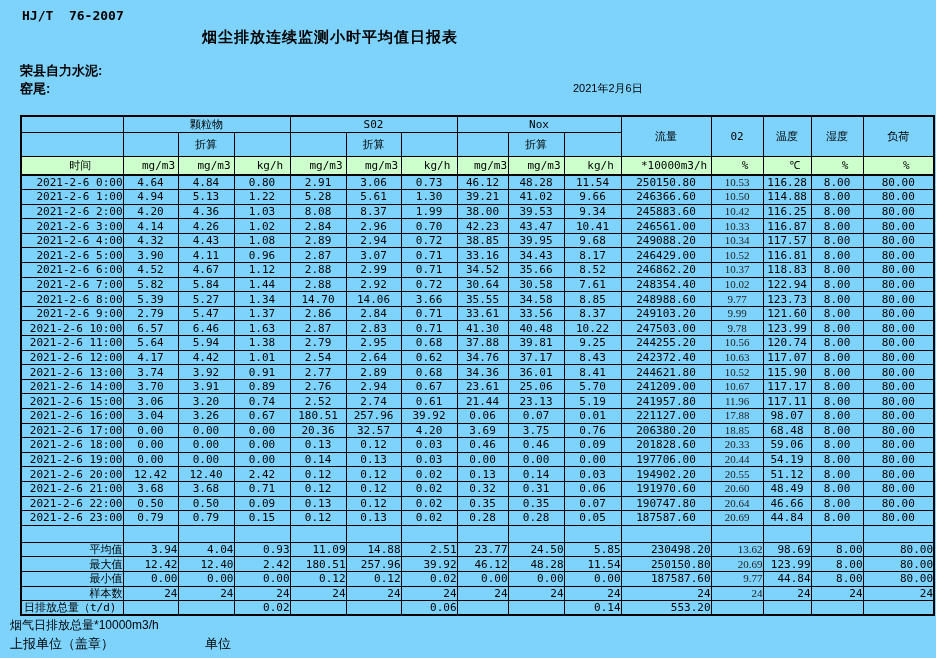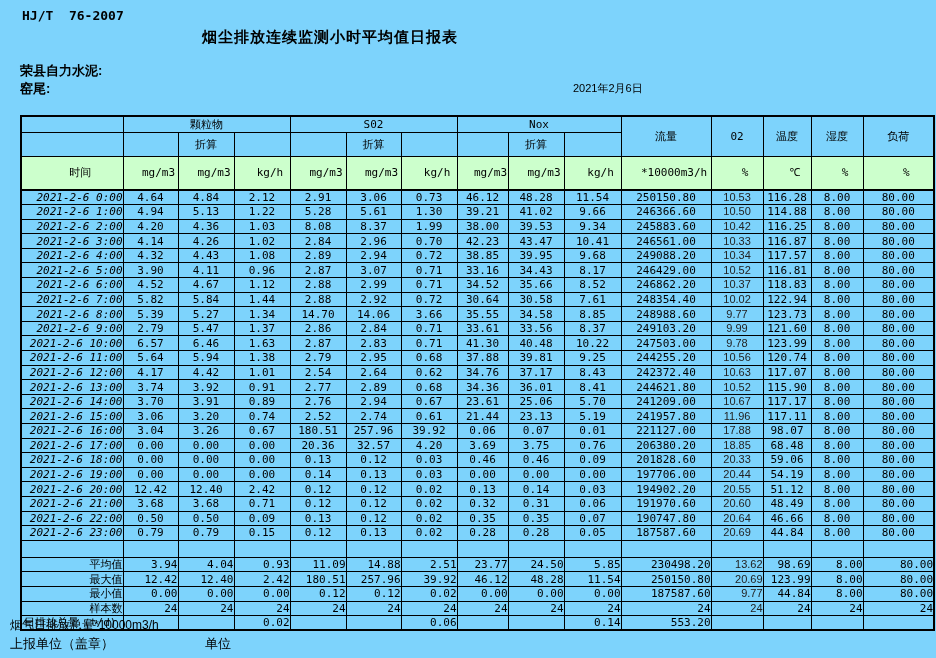--- a/index.html
+++ b/index.html
@@ -21,40 +21,40 @@
   table.report td { border:1px solid #000; font-size:11px; line-height:1;
                     white-space:nowrap; overflow:visible; padding:0;
                     font-family:"DejaVu Sans Mono","Liberation Mono",monospace; }
 
   tr.h1 td { height:16px; }
   tr.h2 td { height:24px; }
   td.grp  { text-align:center; font-family:"Liberation Sans",sans-serif; font-size:12px; }
   td.grp.lat { font-family:"DejaVu Sans Mono",monospace; font-size:11px; }
   td.big  { font-size:13px; }
 
-  tr.units td { height:34px; background:var(--green,#ccffcc); text-align:center;
+  tr.units td { height:19px; background:var(--green,#ccffcc); text-align:center;
                 border-bottom:2px solid #000;padding-left:16px; }
   td.time-hdr { font-family:"Liberation Sans",sans-serif; font-size:13px; }
   td.unit { font-size:11px; }
 
   tr.data-row td { height:14.6px; }
-  td.time { text-align:right; padding-right:4px;font-style:italic; }
+  td.time { text-align:right; padding-right:4px; }
   td.val  { text-align:center; }
 
   tr.spacer-row td { height:17px; }
 
   tr.sum-row td { height:14.6px; }
   td.sum-label { text-align:right; padding-right:2px;
                  font-family:"Liberation Sans",sans-serif; font-size:12px; }
   td.sum { text-align:right; padding-right:3px; }
   tr.total-row td.sum-label { text-align:left; padding-left:2px; }
 
   
   tr.data-row td:nth-child(12), tr.sum-row td:nth-child(12) {
-      font-family:Liberation Sans, sans-serif; color:#222; }
+      font-family:Liberation Serif, serif; color:#222; }
 
   .footer-1 { position:absolute; left:10px; top:617px; font-size:12px;
               font-family:"Liberation Sans",sans-serif; }
   .footer-2 { position:absolute; left:10px; top:635px; font-size:13px; }
   .footer-3 { position:absolute; left:205px; top:635px; font-size:13px;text-align:right; }
 </style>
 </head>
 <body>
 
 <div class="page">
@@ -121,21 +121,21 @@
           <td class="unit">*10000m3/h</td>
           <td class="unit">%</td>
           <td class="unit">℃</td>
           <td class="unit">%</td>
           <td class="unit">%</td>
         </tr>
     <tr class="data-row">
           <td class="time">2021-2-6 0:00</td>
           <td class="val">4.64</td>
           <td class="val">4.84</td>
-          <td class="val">2.12</td>
+          <td class="val">0.80</td>
           <td class="val">2.91</td>
           <td class="val">3.06</td>
           <td class="val">0.73</td>
           <td class="val">46.12</td>
           <td class="val">48.28</td>
           <td class="val">11.54</td>
           <td class="val">250150.80</td>
           <td class="val">10.53</td>
           <td class="val">116.28</td>
           <td class="val">8.00</td>

